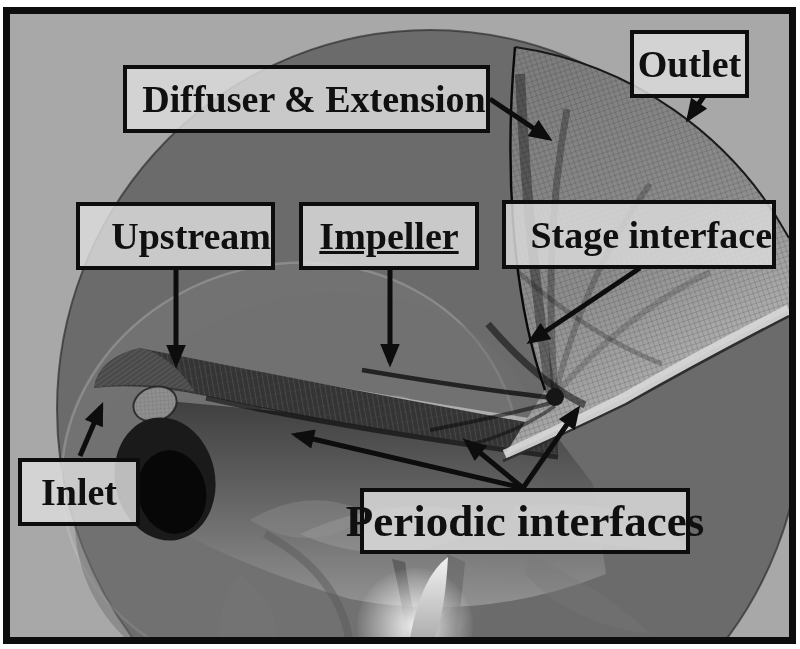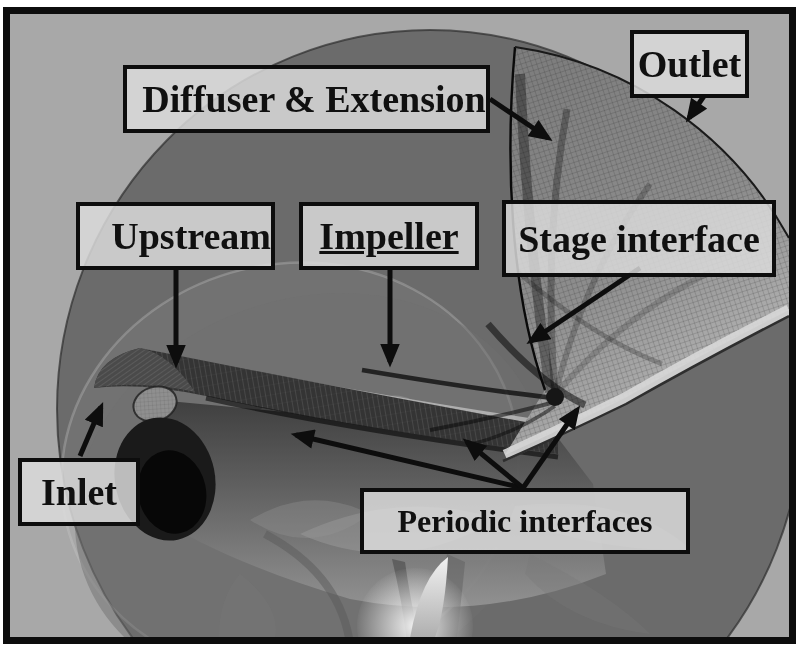--- a/index.html
+++ b/index.html
@@ -10,23 +10,23 @@
   .scene{position:absolute;left:0;top:0;width:779px;height:623px;display:block;}
   .callout{position:absolute;box-sizing:border-box;z-index:5;
            border:4px solid #0d0d0d;background:rgba(219,219,219,0.84);
            display:flex;align-items:center;justify-content:center;
            font-weight:700;font-size:38px;color:#101010;white-space:nowrap;
            letter-spacing:0px;line-height:1;}
   .c-diffuser {left:123px;top:65px; width:367px;height:68px;padding-left:15px;}
   .c-outlet   {left:630px;top:30px; width:119px;height:68px;}
   .c-upstream {left:76px; top:202px;width:199px;height:68px;justify-content:flex-end;}
   .c-impeller {left:299px;top:202px;width:180px;height:68px;text-decoration:underline;}
-  .c-stage    {left:502px;top:200px;width:274px;height:77px;}
+  .c-stage    {left:502px;top:200px;width:274px;height:69px;justify-content:flex-end;}
   .c-inlet    {left:18px; top:458px;width:122px;height:68px;text-align:right;}
-  .c-periodic {left:360px;top:488px;width:330px;height:66px;font-size:32px;}
+  .c-periodic {left:360px;top:488px;width:330px;height:66px;font-size:45px;}
 </style>
 </head>
 <body>
 
 <div class="frame">
 <svg class="scene" viewBox="0 0 779 623" xmlns="http://www.w3.org/2000/svg">
   <defs>
     <pattern id="pFan" width="5" height="5" patternUnits="userSpaceOnUse" patternTransform="rotate(-18)">
       <path d="M0 0H5M0 0V5" stroke="rgba(12,12,12,0.5)" stroke-width="0.55" fill="none"></path>
     </pattern>

